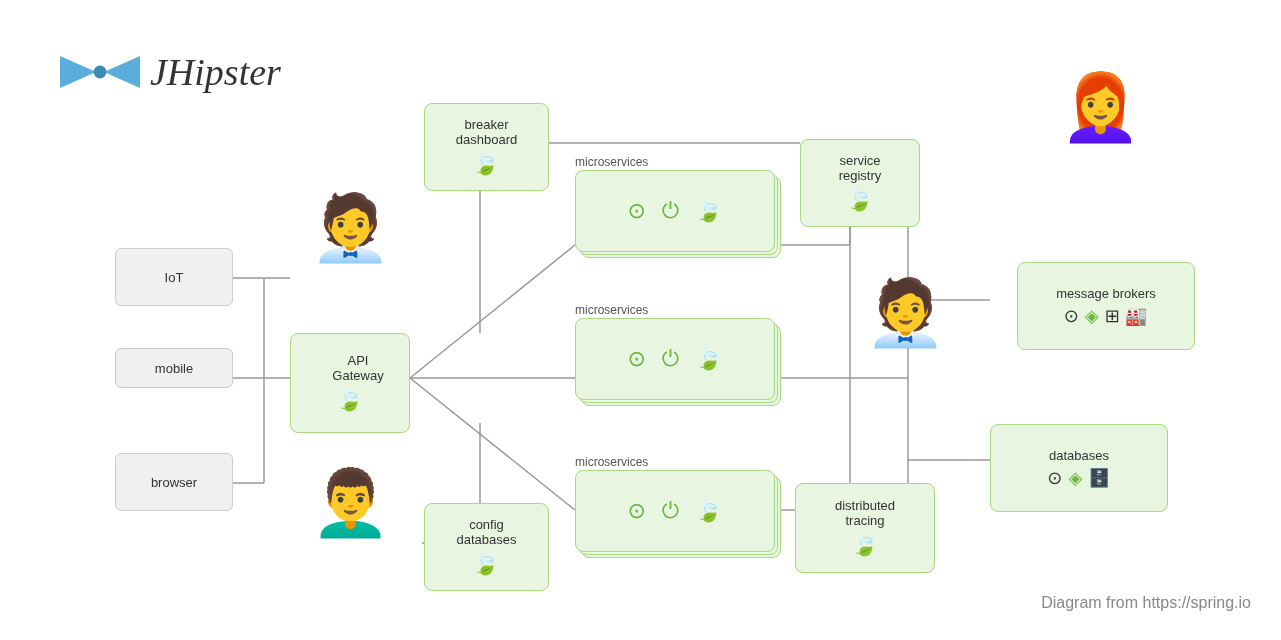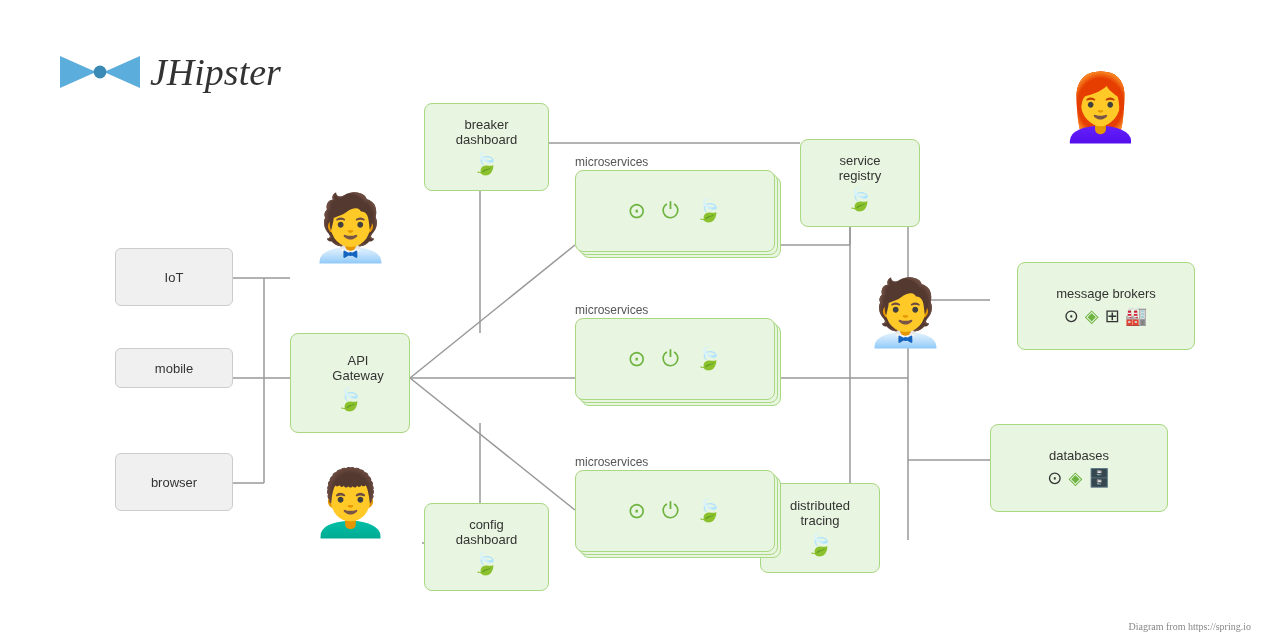--- a/index.html
+++ b/index.html
@@ -86,25 +86,24 @@
       font-style: italic;
     }
 
     
     .avatar {
       position: absolute;
     }
 
     .footer-text {
       position: absolute;
-      bottom: 8px;
+      bottom: 28px;
       right: 30px;
-      font-size: 10px;
+      font-size: 16px;
       color: #888;
-      font-family: Liberation Serif, serif;
     }
 
     
     .broker-icons {
       display: flex;
       align-items: center;
       gap: 6px;
       margin-top: 4px;
       flex-wrap: wrap;
       justify-content: center;
@@ -190,25 +189,25 @@
   </div>
 
   <div class="green-box" style="left:800px; top:103px; width:120px; height:88px;margin-top:36px;">
     <span style="white-space:pre-line;">service
 registry</span>
     <div class="spring-leaf">🍃</div>
   </div>
 
   <div class="green-box" style="left:424px; top:503px; width:125px; height:88px;">
     <span style="white-space:pre-line;">config
-dashboard</span>
-    <div class="spring-leaf">🍃</div>
-  </div>
-
-  <div class="green-box" style="left:760px; top:483px; width:120px; height:90px;">
+databases</span>
+    <div class="spring-leaf">🍃</div>
+  </div>
+
+  <div class="green-box" style="left:795px; top:483px; width:140px; height:90px;">
     <span style="white-space:pre-line; text-align:center;">distributed
 tracing</span>
     <div class="spring-leaf">🍃</div>
   </div>
 
   <div class="green-box" style="left:990px; top:262px; width:178px; height:88px;margin-left:27px;">
     <span>message brokers</span>
     <div class="broker-icons">
       <span class="broker-icon">⊙</span>
       <span class="broker-icon" style="color:#6db33f;">◈</span>

